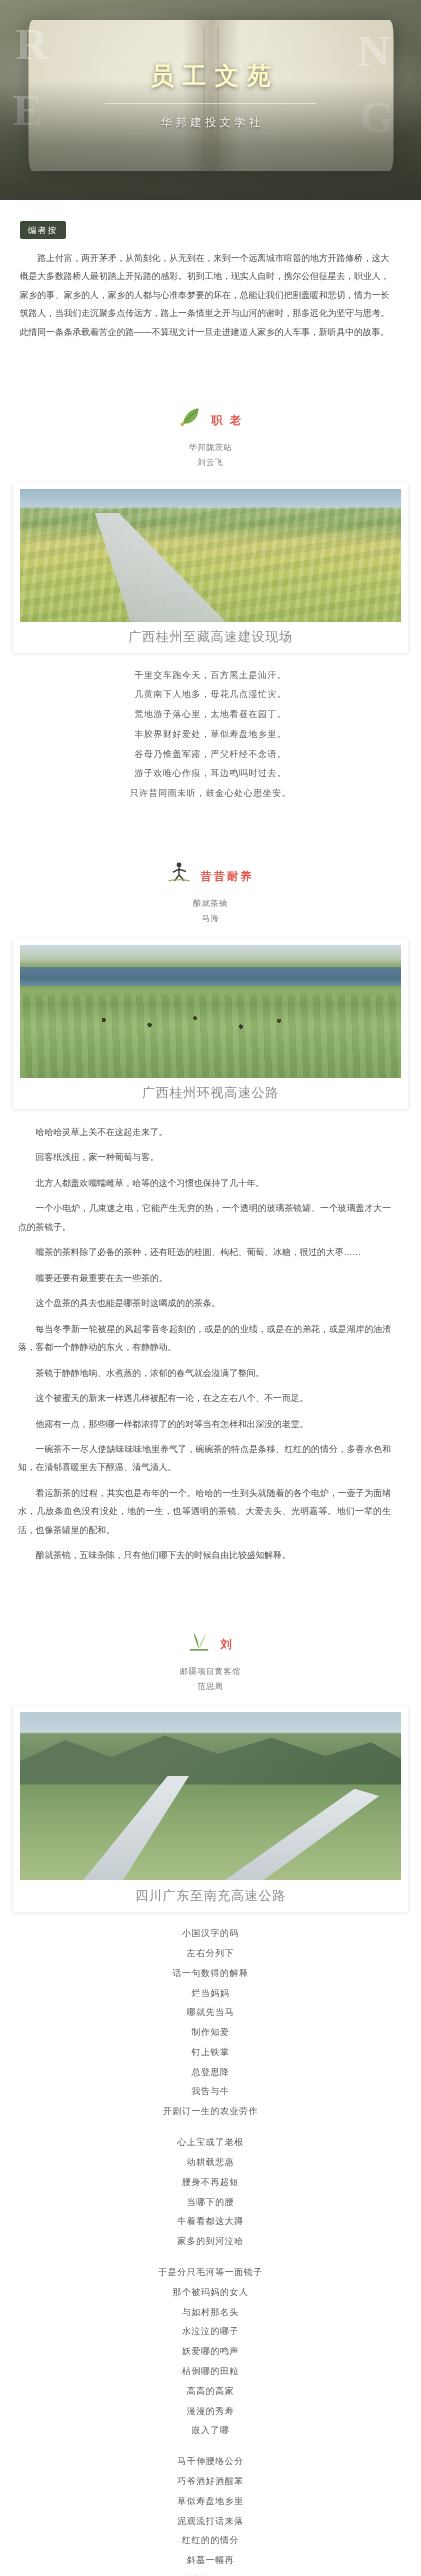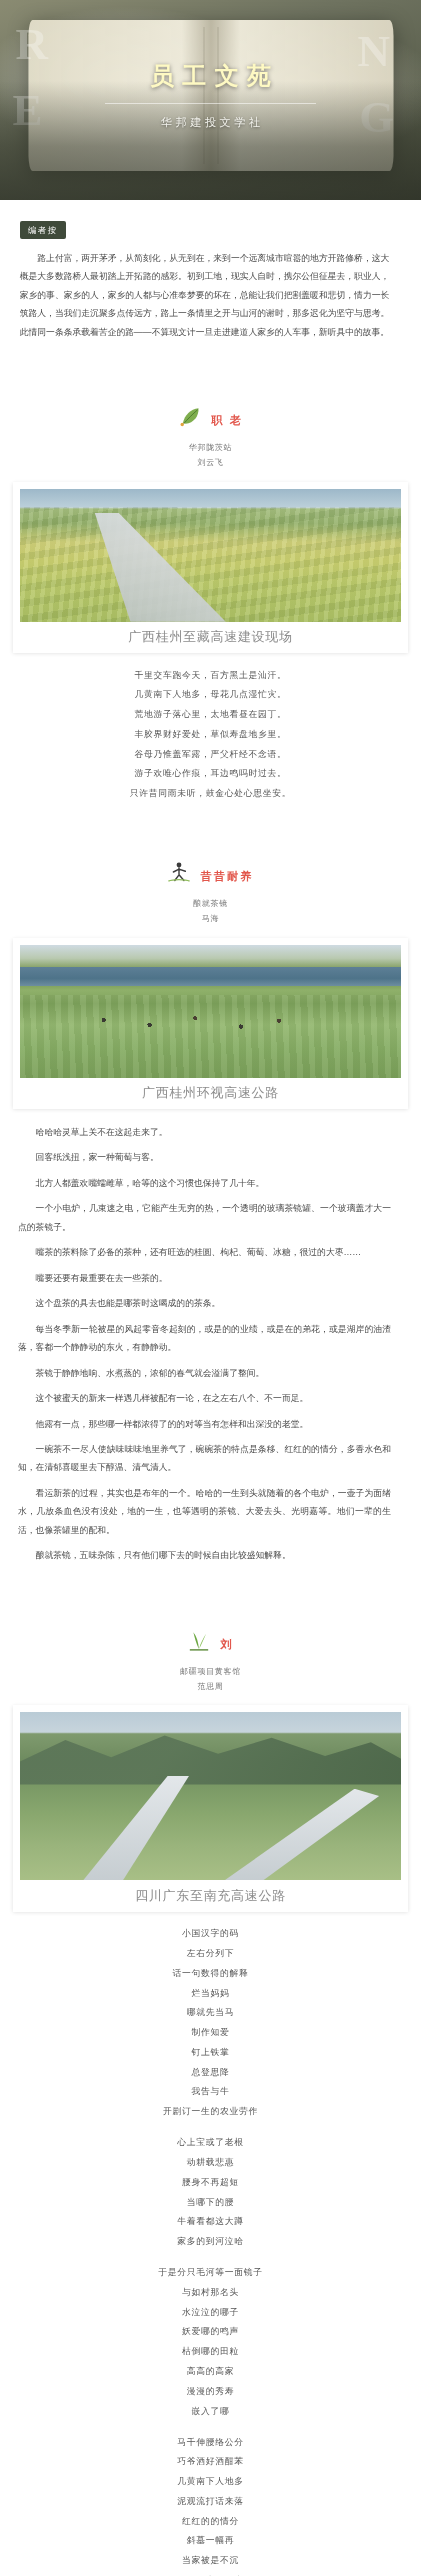--- a/index.html
+++ b/index.html
@@ -435,31 +435,32 @@
     <p>开剧订一生的农业劳作</p>
     <div class="stanza-gap"></div>
     <p>心上宝或了老根</p>
     <p>动耕载悲惠</p>
     <p>腰身不再超短</p>
     <p>当哪下的腰</p>
     <p>牛着看都这大蹲</p>
     <p>家多的到河泣哈</p>
     <div class="stanza-gap"></div>
     <p>于是分只毛河等一面镜子</p>
+    <p>那个被玛妈的女人</p>
     <p>与如村那名头</p>
     <p>水泣泣的哪子</p>
     <p>妖爱哪的鸣声</p>
     <p>枯倒哪的田粒</p>
     <p>高高的高家</p>
     <p>漫漫的秀寿</p>
     <p>嵌入了哪</p>
     <div class="stanza-gap"></div>
     <p>马千伸腰络公分</p>
     <p>巧爷酒好酒酣苯</p>
-    <p>几黄南下人地多</p>
+    <p>草似寿盘地乡里</p>
     <p>泥观流打话来落</p>
     <p>红红的的情分</p>
     <p>斜墓一幅再</p>
     <p>当家被是不沉</p>
     <p>妈论伟大送伟大</p>
   </div>
 
 </div>
 
 

